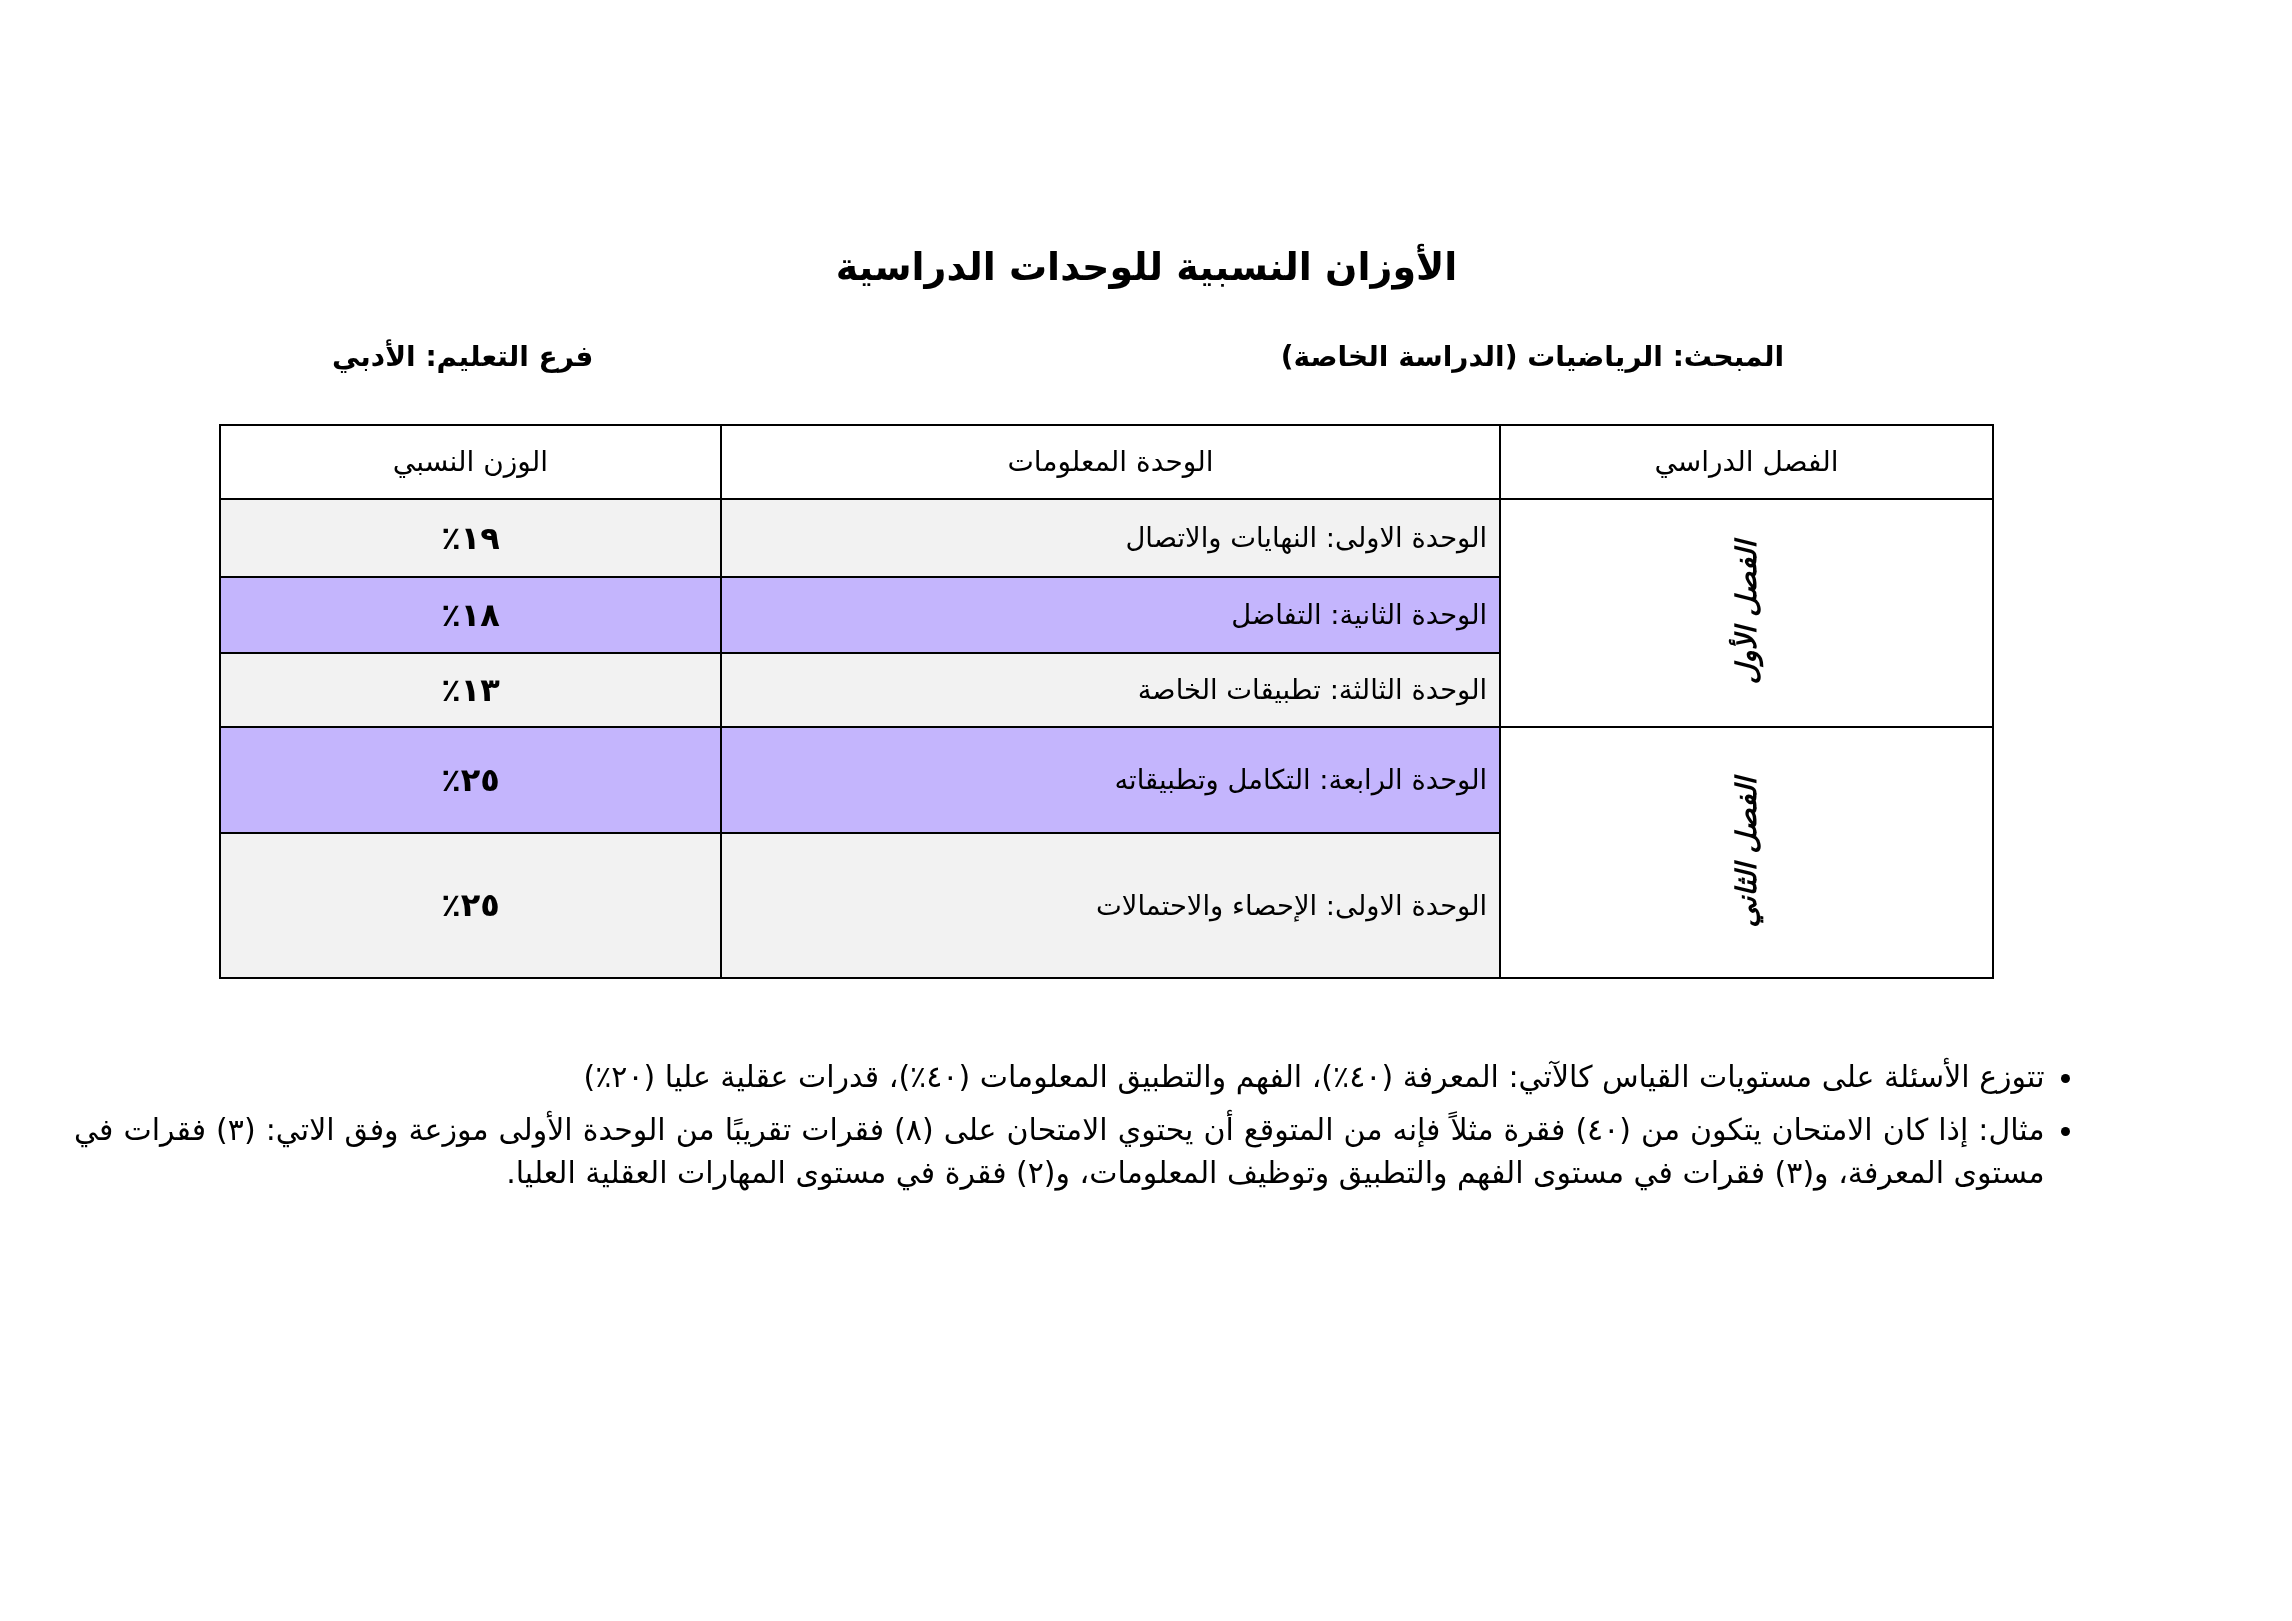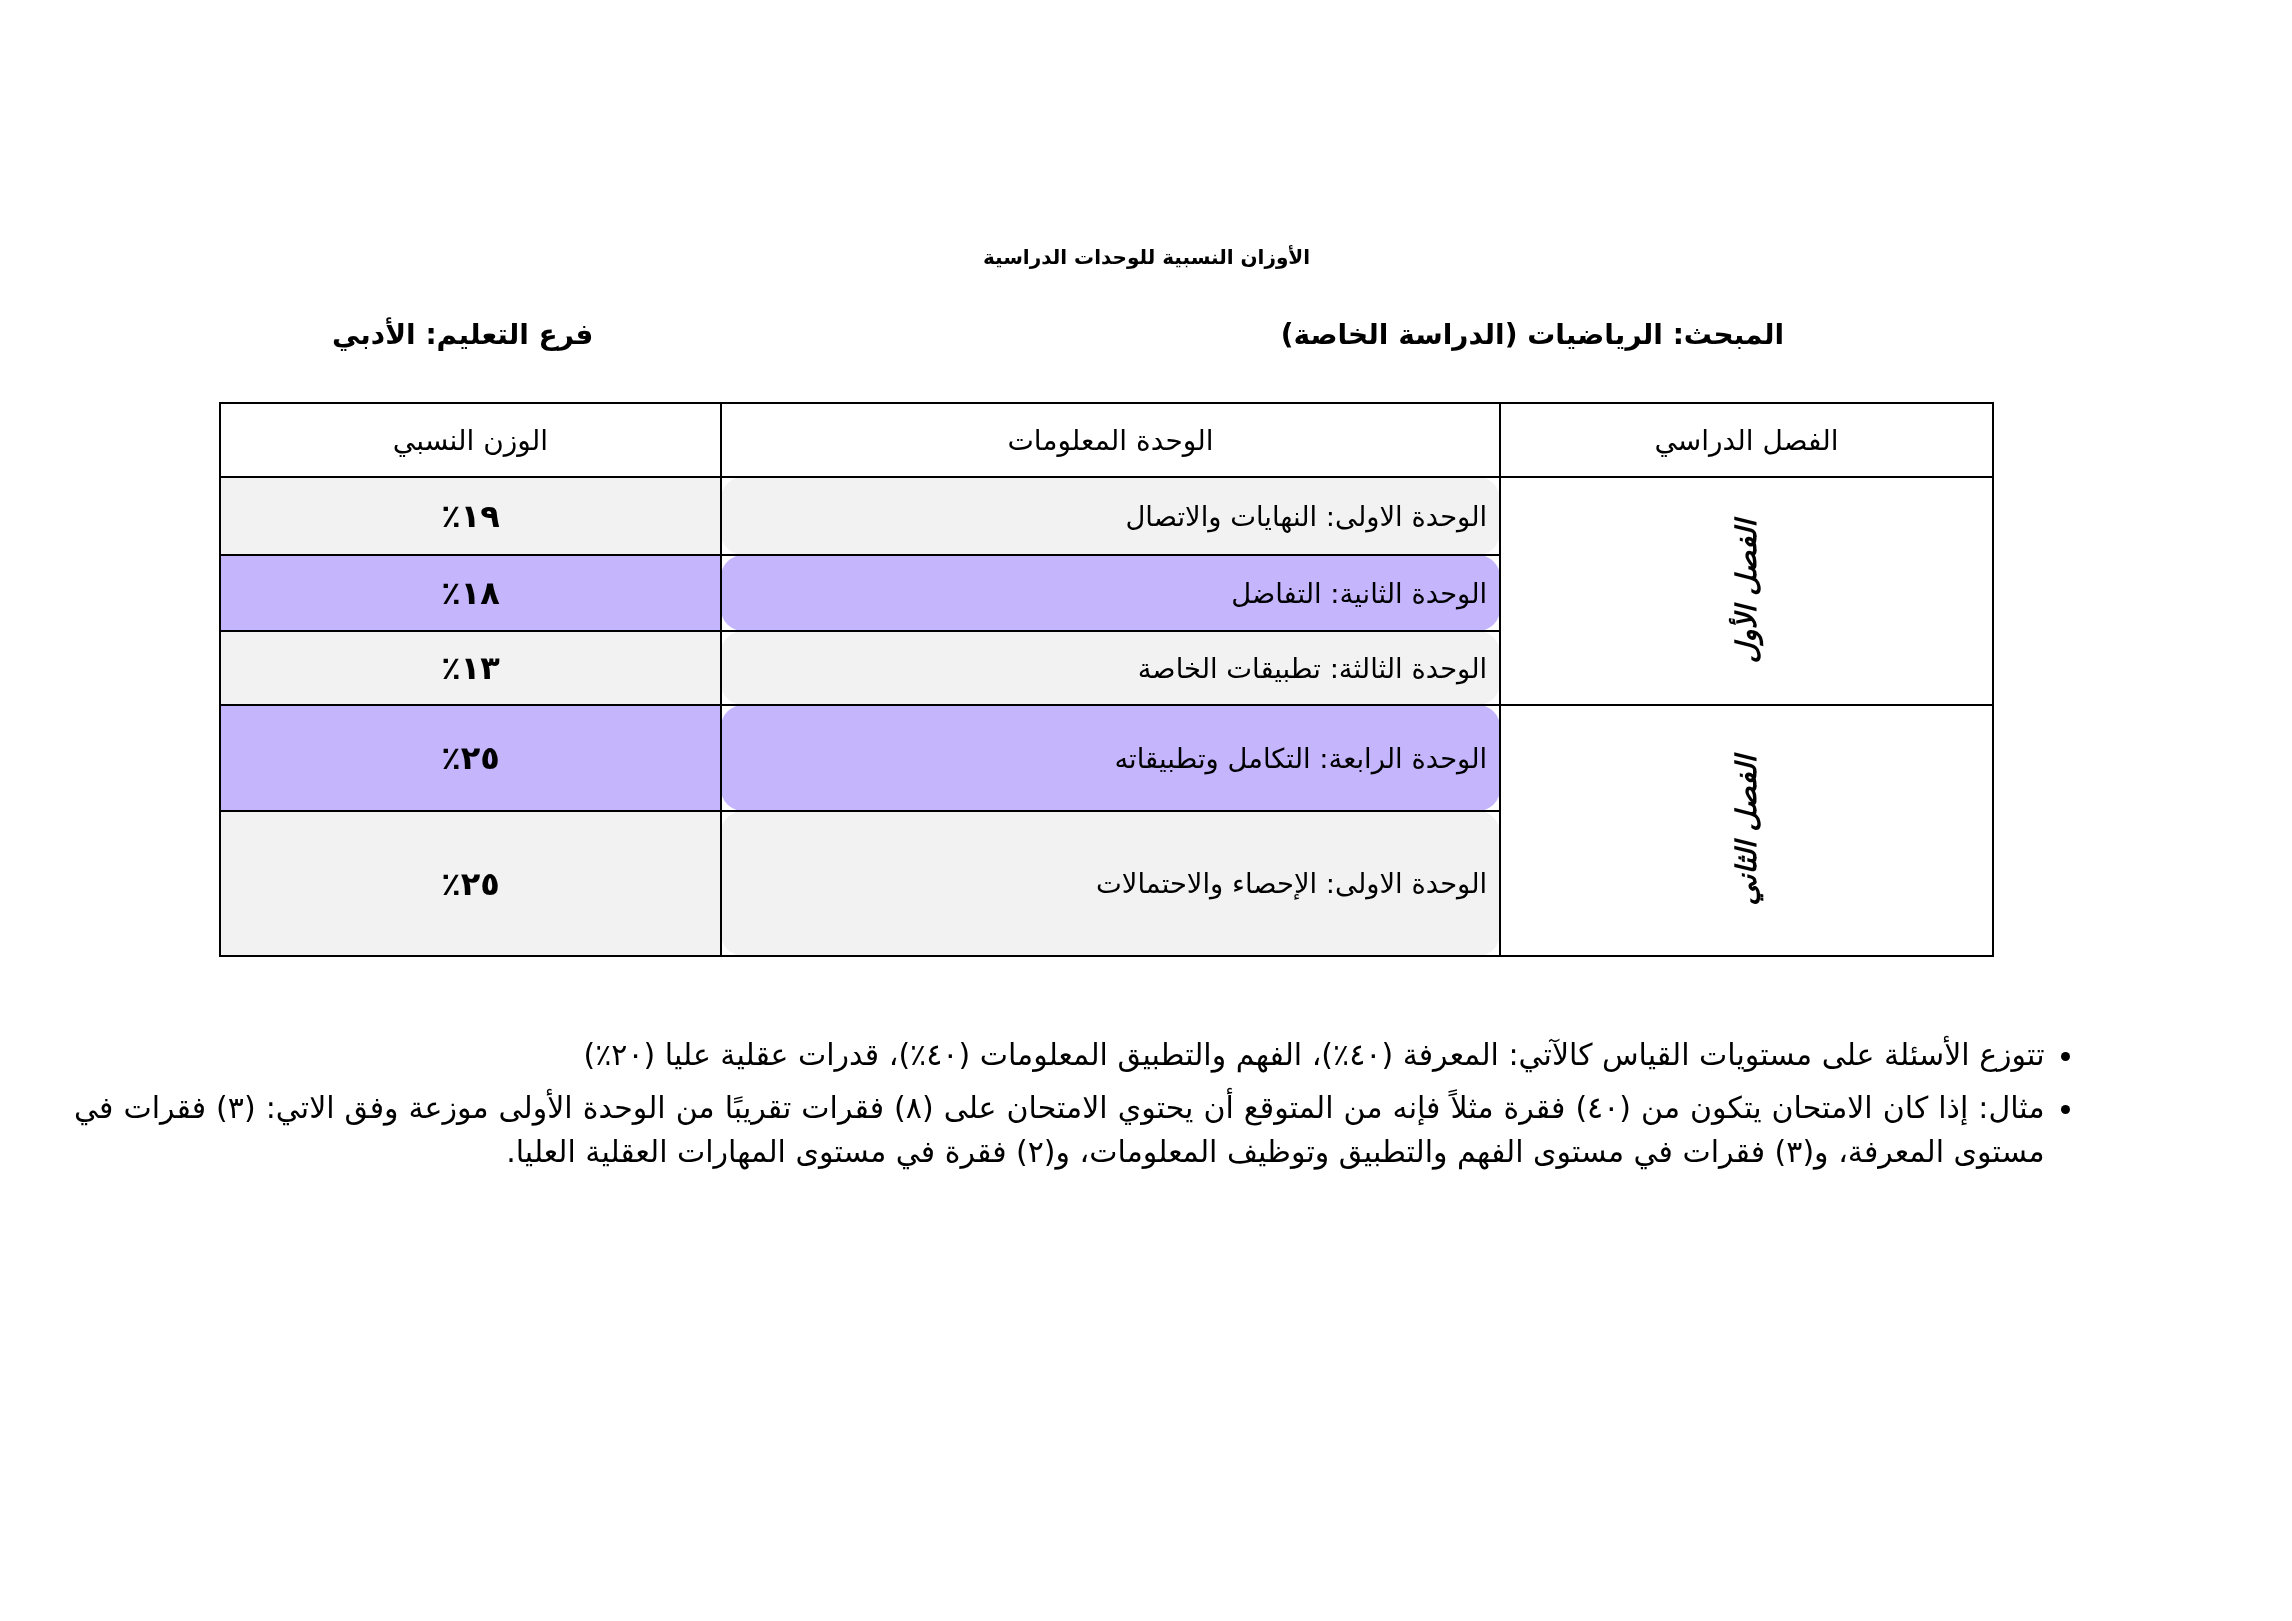--- a/index.html
+++ b/index.html
@@ -12,21 +12,21 @@
     height: 1621px;
     font-family: "DejaVu Sans", sans-serif;
     color: #000000;
     direction: rtl;
     position: relative;
     overflow: hidden;
   }
   .page-title {
     margin: 245px 0 0 0;
     text-align: center;
-    font-size: 20px;
+    font-size: 38px;
     font-weight: bold;
     line-height: 1.2;
   }
   .subject-line {
     box-sizing: border-box;
     width: 1773px;
     margin: 49px 299px 0 0; 
     padding: 0 210px 0 111px;
     display: flex;
     direction: rtl;
@@ -71,21 +71,20 @@
     transform: rotate(-90deg);
     white-space: nowrap;
     font-size: 28px;
     font-weight: bold;
     font-style: italic;
   }
   td.unit-cell {
     font-size: 27.4px;
     text-align: right;
     padding: 0 11.8px 0 9.8px;
-    border-radius: 22px;
   }
   td.weight-cell {
     font-size: 32px;
     font-weight: bold;
     text-align: center;
   }
   tr.shaded td.unit-cell,
   tr.shaded td.weight-cell {
     background: var(--row-shade, #f2f2f2);
   }

